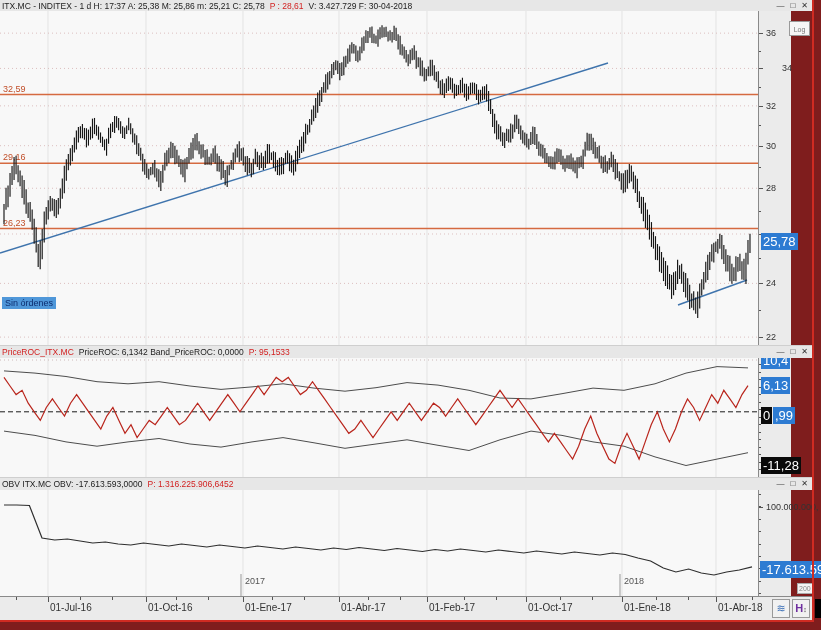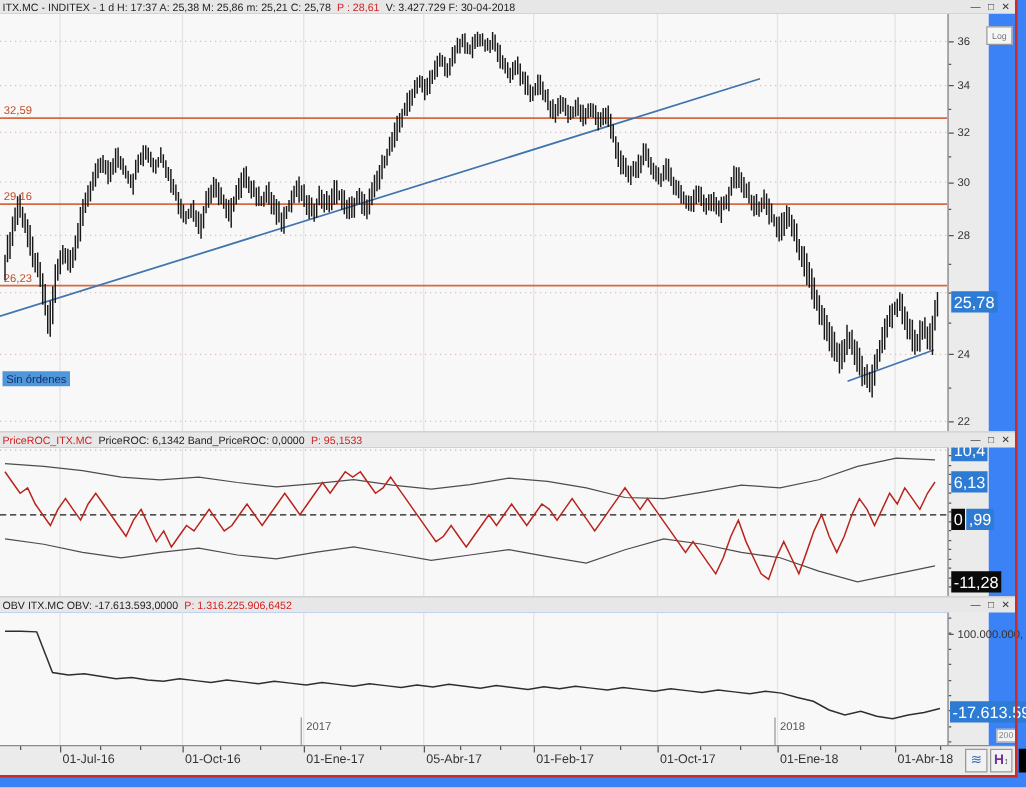--- a/index.html
+++ b/index.html
@@ -1,16 +1,16 @@
 <!DOCTYPE html>
 <html><head>
 <meta charset="utf-8">
 <style>
   html,body{margin:0;padding:0;background:#fff;}
-  #app{position:relative;width:821px;height:630px;font-family:"Liberation Sans",sans-serif;overflow:hidden;background:#3b82f6;}
+  #app{position:relative;width:821px;height:630px;font-family:"Liberation Sans",sans-serif;overflow:hidden;background:#7f1d1d;}
   .titlebar{position:absolute;left:0;top:0;width:812px;height:11px;background:#e7e7e7;font-size:8.5px;color:#222;display:flex;align-items:center;gap:5px;padding-left:2px;box-sizing:border-box;white-space:nowrap;z-index:6;}
   .t-red{color:#d21f1f;}
   .t-black{color:#222;}
   .win-controls{margin-left:auto;margin-right:4px;display:flex;gap:6px;font-size:8px;color:#333;align-items:center;}
   .win-controls span{cursor:default;line-height:10px;}
   .chart{position:absolute;left:0;background:#f8f8f8;}
   #price-chart{top:11px;width:758px;height:334px;}
   #roc-chart{top:358px;width:758px;height:119px;}
   #obv-chart{top:490px;width:758px;height:106px;}
   .pheader{position:absolute;left:0;width:812px;height:13px;background:#e7e7e7;font-size:8.5px;display:flex;gap:5px;align-items:center;padding-left:2px;box-sizing:border-box;z-index:6;white-space:nowrap;border-top:1px solid #cfcfcf;}
@@ -456,21 +456,21 @@
         </g>
       </svg>
     <div class="sin-ordenes">Sin órdenes</div>
   </div>
 
   <div id="axis-strip">
     <div class="log-btn">Log</div>
   <div class="tick" style="top: 22.1521px; left: 0px; width: 4px;"></div>
       <div class="axis-label" style="top: 17.1521px; left: 7px;">36</div>
       <div class="tick" style="top: 57.4303px; left: 0px; width: 4px;"></div>
-      <div class="axis-label" style="top: 52.4303px; left: 7px;">34</div>
+      <div class="axis-label" style="top: 52.4303px; left: 23px;">34</div>
       <div class="tick" style="top: 94.8478px; left: 0px; width: 4px;"></div>
       <div class="axis-label" style="top: 89.8478px; left: 7px;">32</div>
       <div class="tick" style="top: 134.681px; left: 0px; width: 4px;"></div>
       <div class="axis-label" style="top: 129.681px; left: 7px;">30</div>
       <div class="tick" style="top: 177.263px; left: 0px; width: 4px;"></div>
       <div class="axis-label" style="top: 172.263px; left: 7px;">28</div>
       <div class="tick" style="top: 272.405px; left: 0px; width: 4px;"></div>
       <div class="axis-label" style="top: 267.405px; left: 7px;">24</div>
       <div class="tick" style="top: 326.109px; left: 0px; width: 4px;"></div>
       <div class="axis-label" style="top: 321.109px; left: 7px;">22</div>
@@ -576,21 +576,21 @@
   </div>
 
   <div id="time-axis">
       <div class="xtick" style="left: 48px; height: 5px;"></div>
       <div class="xlabel" style="left: 50px;">01-Jul-16</div>
       <div class="xtick" style="left: 146px; height: 5px;"></div>
       <div class="xlabel" style="left: 148px;">01-Oct-16</div>
       <div class="xtick" style="left: 243px; height: 5px;"></div>
       <div class="xlabel" style="left: 245px;">01-Ene-17</div>
       <div class="xtick" style="left: 339px; height: 5px;"></div>
-      <div class="xlabel" style="left: 341px;">05-Abr-17</div>
+      <div class="xlabel" style="left: 341px;">01-Abr-17</div>
       <div class="xtick" style="left: 427px; height: 5px;"></div>
       <div class="xlabel" style="left: 429px;">01-Feb-17</div>
       <div class="xtick" style="left: 526px; height: 5px;"></div>
       <div class="xlabel" style="left: 528px;">01-Oct-17</div>
       <div class="xtick" style="left: 622px; height: 5px;"></div>
       <div class="xlabel" style="left: 624px;">01-Ene-18</div>
       <div class="xtick" style="left: 716px; height: 5px;"></div>
       <div class="xlabel" style="left: 718px;">01-Abr-18</div>
       <div class="xtick" style="left: 16px; height: 3px;"></div>
       <div class="xtick" style="left: 80px; height: 3px;"></div>

